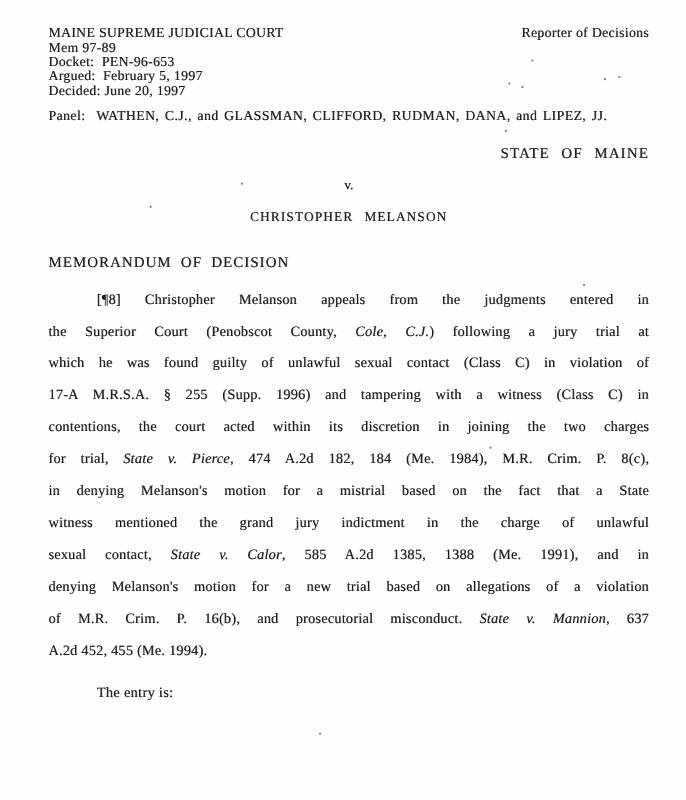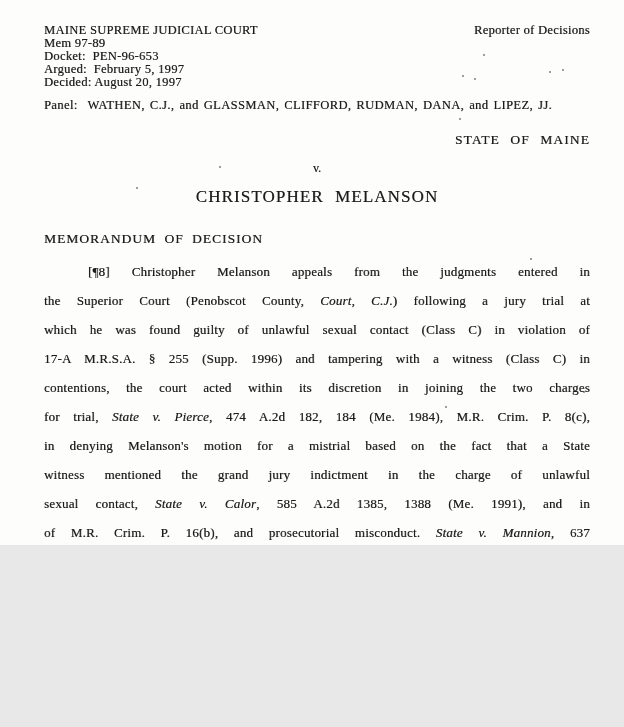--- a/index.html
+++ b/index.html
@@ -3,21 +3,21 @@
 <meta charset="utf-8">
 <style>
   html, body {
     margin: 0;
     padding: 0;
     background: #e8e8e8;
   }
   .page {
     position: relative;
     width: 624px;
-    height: 545px;
+    height: 727px;
     box-sizing: border-box;
     margin: 0;
     padding: 24px 34px 0 44px;
     background: #fdfdfb;
     color: #1b1b1b;
     font-family: "Liberation Serif", "DejaVu Serif", serif;
     text-shadow: 0.4px 0 0 rgba(27,27,27,0.55);
     overflow: hidden;
   }
   .hdr-row {
@@ -52,21 +52,21 @@
   }
   .caption-versus {
     margin-top: 13px;
     text-align: center;
     font-size: 12px;
     line-height: 15px;
   }
   .caption-defendant {
     margin-top: 13px;
     text-align: center;
-    font-size: 17px;
+    font-size: 12px;
     line-height: 16px;
     letter-spacing: 1.1px;
     word-spacing: 6px;
   }
   .section-heading {
     margin-top: 26px;
     font-size: 13.5px;
     line-height: 16px;
     letter-spacing: 1px;
     word-spacing: 4px;
@@ -112,40 +112,41 @@
 
 <div class="page">
 
   <div class="hdr-row">
     <span>MAINE SUPREME JUDICIAL COURT</span>
     <span>Reporter of Decisions</span>
   </div>
   <div class="hdr-line">Mem 97-89</div>
   <div class="hdr-line">Docket:  PEN-96-653</div>
   <div class="hdr-line">Argued:  February 5, 1997</div>
-  <div class="hdr-line">Decided: August 20, 1997</div>
+  <div class="hdr-line">Decided: June 20, 1997</div>
 
   <div class="panel-line">Panel:  WATHEN, C.J., and GLASSMAN, CLIFFORD, RUDMAN, DANA, and LIPEZ, JJ.</div>
 
   <div class="caption-plaintiff">STATE OF MAINE</div>
   <div class="caption-versus">v.</div>
   <div class="caption-defendant">CHRISTOPHER MELANSON</div>
 
   <div class="section-heading">MEMORANDUM OF DECISION</div>
 
   <div class="paragraph">
       <div class="body-line indent-first"><span>[¶8]  Christopher Melanson appeals from the judgments entered in</span></div>
-      <div class="body-line"><span>the Superior Court (Penobscot County, </span><span class="italic">Court, C.J.</span><span>) following a jury trial at</span></div>
+      <div class="body-line"><span>the Superior Court (Penobscot County, </span><span class="italic">Cole, C.J.</span><span>) following a jury trial at</span></div>
       <div class="body-line"><span>which he was found guilty of unlawful sexual contact (Class C) in violation of</span></div>
       <div class="body-line"><span>17-A M.R.S.A. § 255 (Supp. 1996) and tampering with a witness (Class C) in</span></div>
       <div class="body-line"><span>contentions, the court acted within its discretion in joining the two charges</span></div>
       <div class="body-line"><span>for trial, </span><span class="italic">State v. Pierce</span><span>, 474 A.2d 182, 184 (Me. 1984), M.R. Crim. P. 8(c),</span></div>
       <div class="body-line"><span>in denying Melanson's motion for a mistrial based on the fact that a State</span></div>
       <div class="body-line"><span>witness mentioned the grand jury indictment in the charge of unlawful</span></div>
       <div class="body-line"><span>sexual contact, </span><span class="italic">State v. Calor</span><span>, 585 A.2d 1385, 1388 (Me. 1991), and in</span></div>
+      <div class="body-line"><span>denying Melanson's motion for a new trial based on allegations of a violation</span></div>
       <div class="body-line"><span>of M.R. Crim. P. 16(b), and prosecutorial misconduct.  </span><span class="italic">State v. Mannion</span><span>, 637</span></div>
       <div class="body-line no-justify"><span>A.2d 452, 455 (Me. 1994).</span></div>
     </div>
 
   <div class="entry-line">The entry is:</div>
 
   <div>
       <span class="speck" style="left: 483px; top: 54px;"></span>
       <span class="speck" style="left: 462px; top: 75px;"></span>
       <span class="speck" style="left: 474px; top: 78px;"></span>

